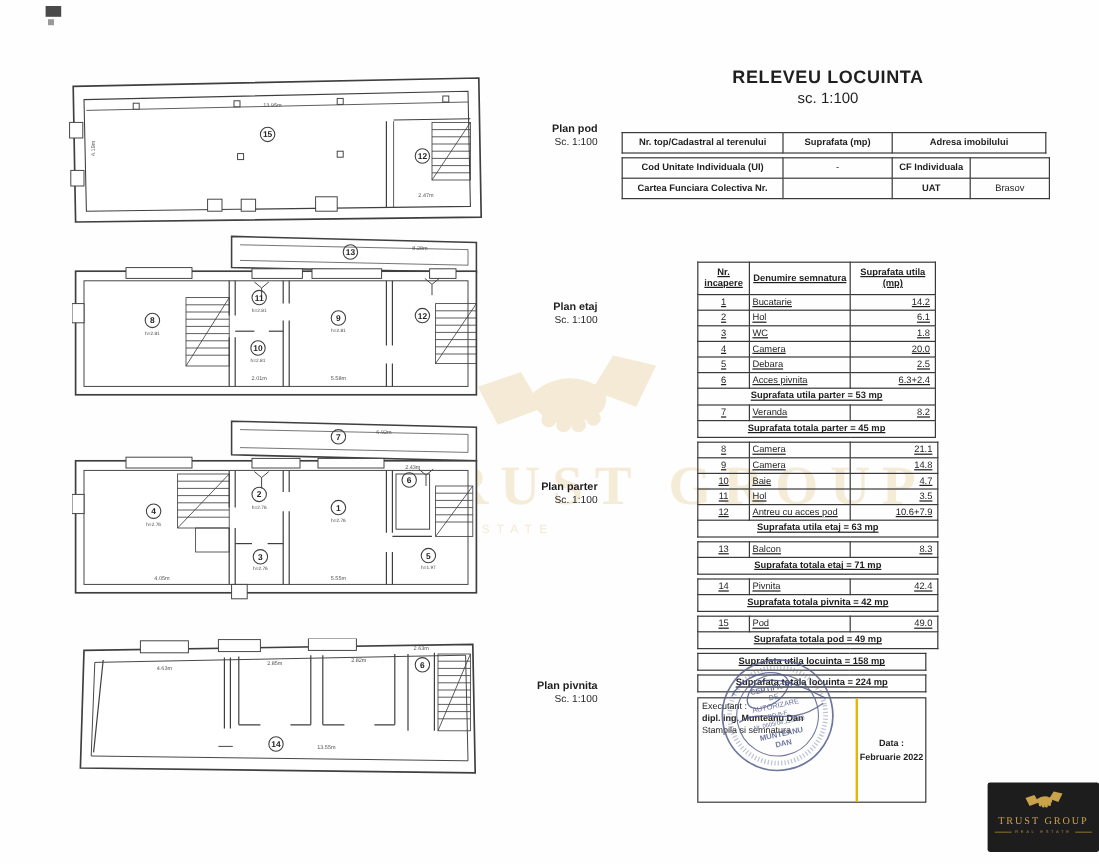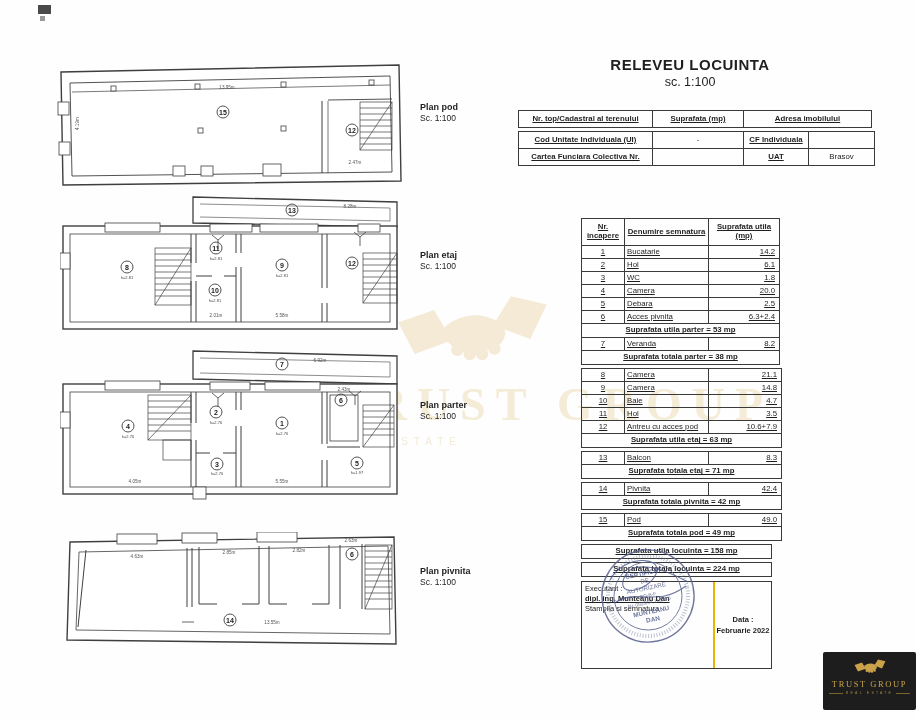--- a/index.html
+++ b/index.html
@@ -13,28 +13,28 @@
   .wm-sub{left:330px;top:436px;width:300px;font-size:10px;letter-spacing:6px;color:#f3ead8;}
   
   .ly{position:absolute;z-index:2;}
   .artifact{left:38px;top:5px;width:13px;height:9px;background:#2a2a2a;opacity:.85;}
   .artifact2{left:40px;top:16px;width:5px;height:5px;background:#555;opacity:.6;}
   
   .title-block{left:515px;top:56px;width:350px;text-align:center;}
   .title-main{font-size:15px;font-weight:bold;letter-spacing:.5px;}
   .title-scale{font-size:12.5px;margin-top:2px;}
   
-  .plan-cap{width:78px;text-align:left;line-height:1.25;}
+  .plan-cap{width:78px;text-align:right;line-height:1.25;}
   .plan-cap .l1{font-size:9px;font-weight:bold;}
   .plan-cap .l2{font-size:8.5px;}
   
   table{border-collapse:collapse;background:transparent;}
   td{border:1px solid #3a3a3a;font-size:7.8px;line-height:1.1;padding:1px 2px;
      vertical-align:middle;background:transparent;}
-  .b{font-weight:bold;text-decoration:underline;}
+  .b{font-weight:bold;}
   .ctr{text-align:center;}
   .rgt{text-align:right;padding-right:4px;}
   
   .info-tbl td{height:14px;}
   .info-gap{height:3px;}
   
   .rt{width:191px;table-layout:fixed;text-decoration:underline;}
   .rt td{height:10px;}
   .rt .c1{width:38px;}
   .rt .c2{width:79px;}
@@ -165,21 +165,21 @@
           </tr>
         <tr class="sum">
             <td colspan="3">Suprafata utila parter = 53 mp</td>
           </tr>
         <tr>
             <td class="ctr">7</td>
             <td>Veranda</td>
             <td class="rgt">8.2</td>
           </tr>
         <tr class="sum">
-            <td colspan="3">Suprafata totala parter = 38 mp</td>
+            <td colspan="3">Suprafata totala parter = 45 mp</td>
           </tr>
       </tbody>
     </table>
 
     <table class="rt seg">
       <tbody>
         <tr>
             <td class="c1 ctr">8</td>
             <td class="c2">Camera</td>
             <td class="c3 rgt">21.1</td>

